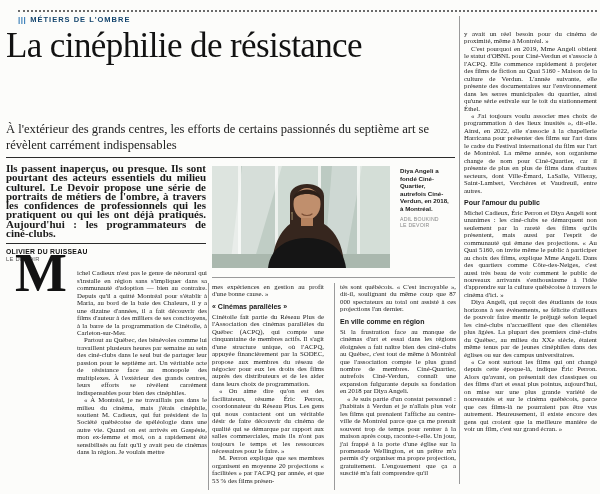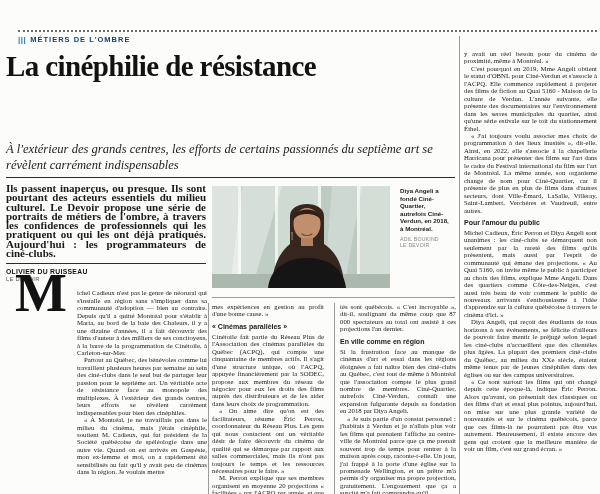--- a/index.html
+++ b/index.html
@@ -1,25 +1,25 @@
 <!DOCTYPE html>
 <html><head>
 <meta charset="utf-8">
 <style>
   html,body{margin:0;padding:0;background:#e8e8e8;}
   .page{position:relative;width:600px;height:494px;background:#fcfcfa;overflow:hidden;
         font-family:"Liberation Serif",serif;color:#1a1a1a;}
-  .abs{position:absolute;margin-top:20px;}
+  .abs{position:absolute;}
   .dotted-rule{left:18px;top:10px;width:579px;border-top:2px dotted #6a6a6a;height:0;}
   .kicker{left:18px;top:15px;font-family:"Liberation Sans",sans-serif;font-weight:bold;
           font-size:7.5px;letter-spacing:1px;color:#14456e;}
   .kicker .marker{color:#2f77b5;letter-spacing:0.5px;margin-right:4px;font-size:8px;}
-  .headline{left:6px;top:26px;width:452px;font-size:29px;line-height:40.5px;
-            letter-spacing:-0.6px;color:#121212;font-weight:700;}
-  .subhead{left:6px;top:122px;width:440px;font-size:12.6px;line-height:15.5px;color:#222;font-style:italic;}
+  .headline{left:6px;top:26px;width:452px;font-size:35px;line-height:40.5px;
+            letter-spacing:-0.6px;color:#121212;font-weight:400;}
+  .subhead{left:6px;top:122px;width:440px;font-size:12.6px;line-height:15.5px;color:#222;}
   .hrule{border-top:1px solid #2b2b2b;height:0;}
   .lede-rule{left:6px;top:157px;width:449px;}
   .photo-rule{left:212px;top:277px;width:243px;border-top:0.5px solid #9a9a9a;}
   .vrule{width:0;border-left:0.5px solid #9a9a9a;}
   .col{font-size:6.8px;line-height:7.45px;text-align:justify;}
   .col p{margin:0;}
   .col p + p{text-indent:7px;}
   .col-subhead{font-family:"Liberation Sans",sans-serif;font-weight:bold;font-size:7px;
                margin:5px 0 2.5px 0;text-align:left;}
   .col-a{left:6px;top:164px;width:201px;height:330px;}

